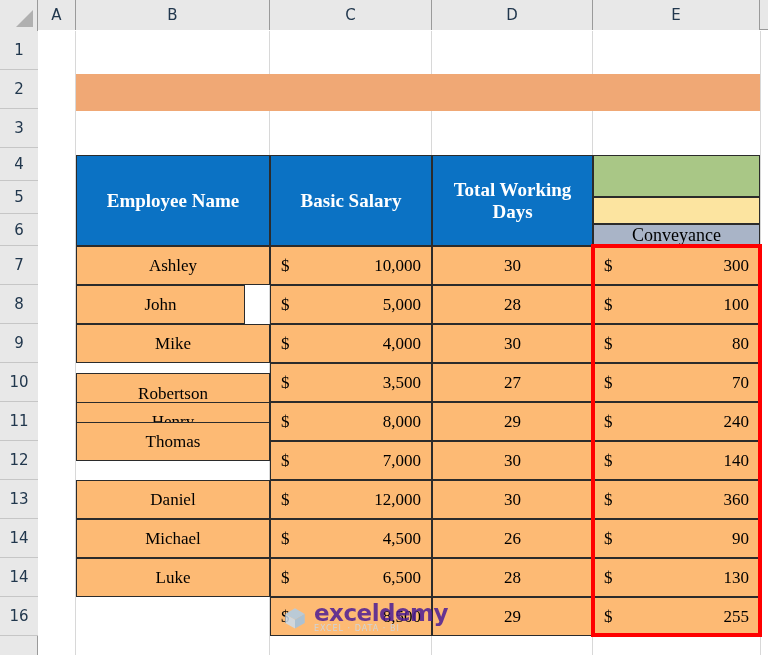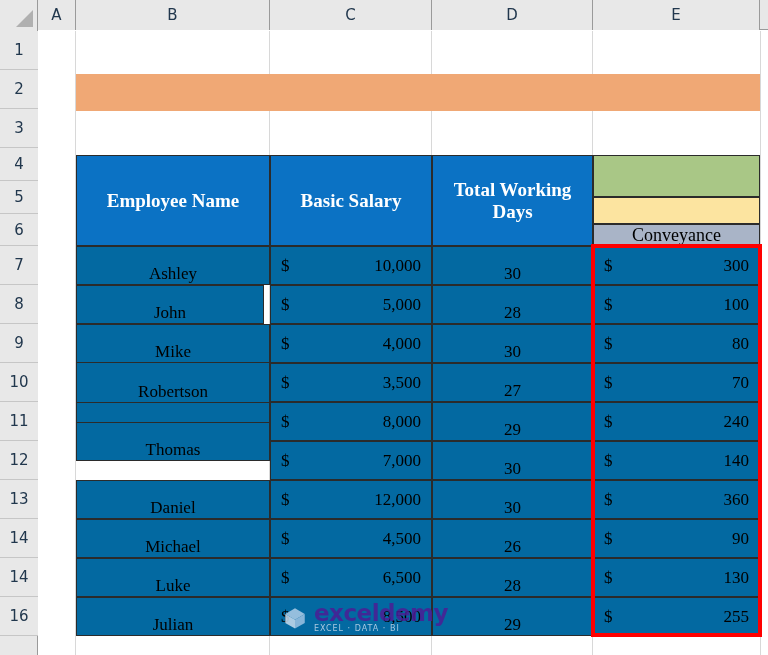--- a/index.html
+++ b/index.html
@@ -99,23 +99,23 @@
   .swatch-yellow { background: #FCE4A0; }
   .swatch-gray {
     background: #A9B4C7;
     display: flex; align-items: center; justify-content: center;
     font-family: "Liberation Serif", serif;
     font-size: 18px; color: #000;
   }
 
   .tcell {
     position: absolute;
-    background: #0369a1;
+    background: #fdba74;
     border: 1.2px solid #2b2b2b;
-    display: flex; align-items: flex-end;
+    display: flex; align-items: center;
     font-family: "Liberation Serif", serif;
     font-size: 17px; color: #000;
   }
   .tcell-name { justify-content: center; }
   .tcell-num  { justify-content: center; }
   .money {
     position: relative;
     width: 100%; height: 100%;
     display: flex; align-items: center;
   }
@@ -204,21 +204,21 @@
   <div class="tcell tcell-num" style="left:432px; top:246px; width:161px; height:39px">
       <span>30</span>
     </div>
   <div class="tcell" style="left:593px; top:246px; width:167px; height:39px">
       <span class="money">
         <span class="cur">$</span>
         <span class="amt">300</span>
       </span>
     </div>
 
-  <div class="tcell tcell-name" style="left:76px;  top:285px; width:188px; height:39px">
+  <div class="tcell tcell-name" style="left:76px;  top:285px; width:169px; height:39px">
       <span>John</span>
     </div>
   <div class="tcell" style="left:270px; top:285px; width:162px; height:39px">
       <span class="money">
         <span class="cur">$</span>
         <span class="amt">5,000</span>
       </span>
     </div>
   <div class="tcell tcell-num" style="left:432px; top:285px; width:161px; height:39px">
       <span>28</span>
@@ -242,21 +242,21 @@
   <div class="tcell tcell-num" style="left:432px; top:324px; width:161px; height:39px">
       <span>30</span>
     </div>
   <div class="tcell" style="left:593px; top:324px; width:167px; height:39px">
       <span class="money">
         <span class="cur">$</span>
         <span class="amt">80</span>
       </span>
     </div>
 
-  <div class="tcell tcell-name" style="left:76px;  top:362px; width:194px; height:41px">
+  <div class="tcell tcell-name" style="left:76px;  top:373px; width:194px; height:41px">
       <span>Robertson</span>
     </div>
   <div class="tcell" style="left:270px; top:363px; width:162px; height:39px">
       <span class="money">
         <span class="cur">$</span>
         <span class="amt">3,500</span>
       </span>
     </div>
   <div class="tcell tcell-num" style="left:432px; top:363px; width:161px; height:39px">
       <span>27</span>
@@ -356,23 +356,20 @@
   <div class="tcell tcell-num" style="left:432px; top:558px; width:161px; height:39px">
       <span>28</span>
     </div>
   <div class="tcell" style="left:593px; top:558px; width:167px; height:39px">
       <span class="money">
         <span class="cur">$</span>
         <span class="amt">130</span>
       </span>
     </div>
 
-  <div class="tcell tcell-name" style="left:76px;  top:597px; width:194px; height:39px">
-      <span>Julian</span>
-    </div>
   <div class="tcell" style="left:270px; top:597px; width:162px; height:39px">
       <span class="money">
         <span class="cur">$</span>
         <span class="amt">8,500</span>
       </span>
     </div>
   <div class="tcell tcell-num" style="left:432px; top:597px; width:161px; height:39px">
       <span>29</span>
     </div>
   <div class="tcell" style="left:593px; top:597px; width:167px; height:39px">

